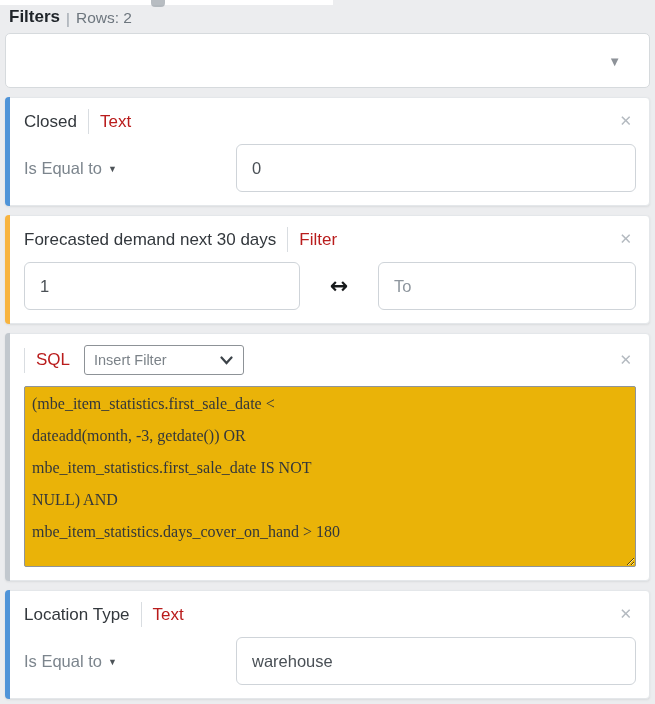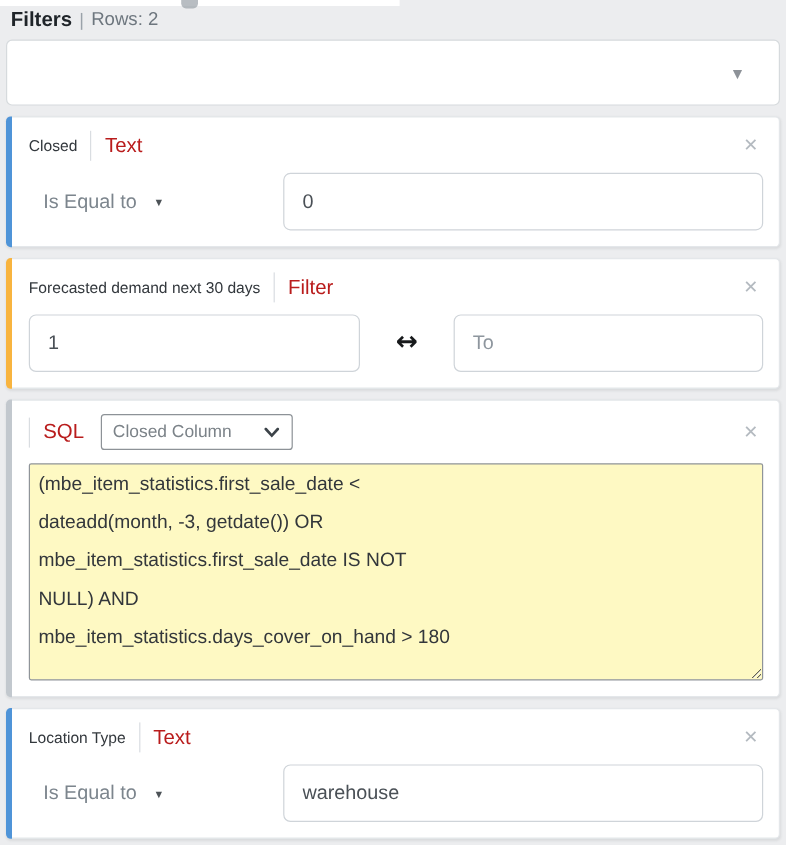--- a/index.html
+++ b/index.html
@@ -10,21 +10,21 @@
     position:relative;
     overflow:hidden;
     color:#32373c;
   }
   .top-sliver { position:absolute; left:0; top:0; width:333px; height:5px; background:#ffffff; }
   .top-blob { position:absolute; left:151px; top:0; width:14px; height:7px; background:#9aa1a8; border-radius:0 0 4px 4px; opacity:.7; }
 
   .panel-header {
     padding:7px 8px 5px 9px;
     font-size:17px;
-    display:flex; align-items:center; gap:6px;
+    display:flex; align-items:flex-end; gap:6px;
   }
   .panel-title { font-weight:bold; color:#1f2429; font-size:17px; }
   .panel-divider { color:#9aa2aa; font-size:15px; }
   .panel-rows { color:#6d767e; font-size:15.5px; }
 
   .add-filter {
     margin:1px 5px 9px 5px;
     height:55px;
     background:#fff;
     border:1px solid #d6dadd;
@@ -50,36 +50,35 @@
     box-shadow:0 1px 2px rgba(60,64,67,.10);
     margin:0 5px 9px 5px;
     padding:11px 13px 13px 18px;
   }
   .stripe {
     position:absolute; left:-1px; top:-1px; bottom:-1px; width:5px;
     background:var(--accent,#4f94d8);
     border-radius:4px 0 0 4px;
   }
   .card-head { display:flex; align-items:center; gap:11px; min-height:24px; }
-  .fname { font-size:13px; color:#33383d; }
+  .fname { font-size:17px; color:#33383d; }
   .vdiv { width:1px; height:25px; background:#d9dde1; }
   .ftype { font-size:17px; color:#b91c1c; }
   .close-btn {
     margin-left:auto;
     background:none; border:none; cursor:pointer;
     color:#b4bac0; font-size:15px; font-weight:bold;
     font-family:"DejaVu Sans", sans-serif;
     line-height:1; padding:2px 4px;
   }
   .card-body { display:flex; align-items:center; margin-top:10px; }
   .operator {
-    display:flex; align-items:center; gap:14px;
+    display:flex; align-items:center; gap:6px;
     color:#7c858d; font-size:16.5px; cursor:pointer;
     padding:2px 0;
-    margin-left:12px;
   }
   .operator .caret { color:#4d5358; font-size:9px; line-height:1; padding-top:2px; }
   .val-input {
     margin-left:auto;
     width:400px; height:48px;
     border:1px solid #cfd4d9; border-radius:6px;
     font-size:16.5px; color:#4a5056;
     padding:0 15px;
     outline:none;
     font-family:"Liberation Sans", sans-serif;
@@ -104,28 +103,28 @@
   }
   .icol-label { font-size:14.5px; color:#7b8288; white-space:nowrap; }
   .icol-select svg { margin-left:auto; display:block; }
 
   .sql-area {
     display:block;
     width:100%; height:181px;
     margin-top:11px;
     border:1px solid #8f9499; border-radius:2px;
     resize:both;
-    font-family:Liberation Sans, sans-serif;
+    font-family:Liberation Serif, serif;
     font-size:16px; line-height:32px;
     color:#33373b;
     padding:1px 8px 1px 7px;
     outline:none;
     white-space:pre-wrap;
     overflow:hidden;
-    background:#fef9c3;
+    background:#eab308;
   }
 </style>
 </head>
 <body>
 
 <div class="top-sliver"></div>
 <div class="top-blob"></div>
 
 <div class="panel-header">
   <span class="panel-title">Filters</span>
@@ -171,21 +170,21 @@
     <input class="val-input range-to" placeholder="To" style="">
   </div>
 </section>
 
 <section class="card" style="--accent: #c2c8ce;">
   <div class="stripe"></div>
   <div class="card-head">
     <span class="vdiv"></span>
     <span class="ftype">SQL</span>
     <div class="icol-select">
-      <span class="icol-label">Closed Column</span>
+      <span class="icol-label">Insert Filter</span>
       <svg width="13" height="9" viewBox="0 0 13 9">
         <path d="M1.5 1.5 L6.5 7 L11.5 1.5" stroke="#3c4349" stroke-width="2.2" fill="none" stroke-linecap="round"></path>
       </svg>
     </div>
     <button class="close-btn">✕</button>
   </div>
   <textarea class="sql-area" spellcheck="false" style="">(mbe_item_statistics.first_sale_date &lt;
 dateadd(month, -3, getdate()) OR
 mbe_item_statistics.first_sale_date IS NOT
 NULL) AND

